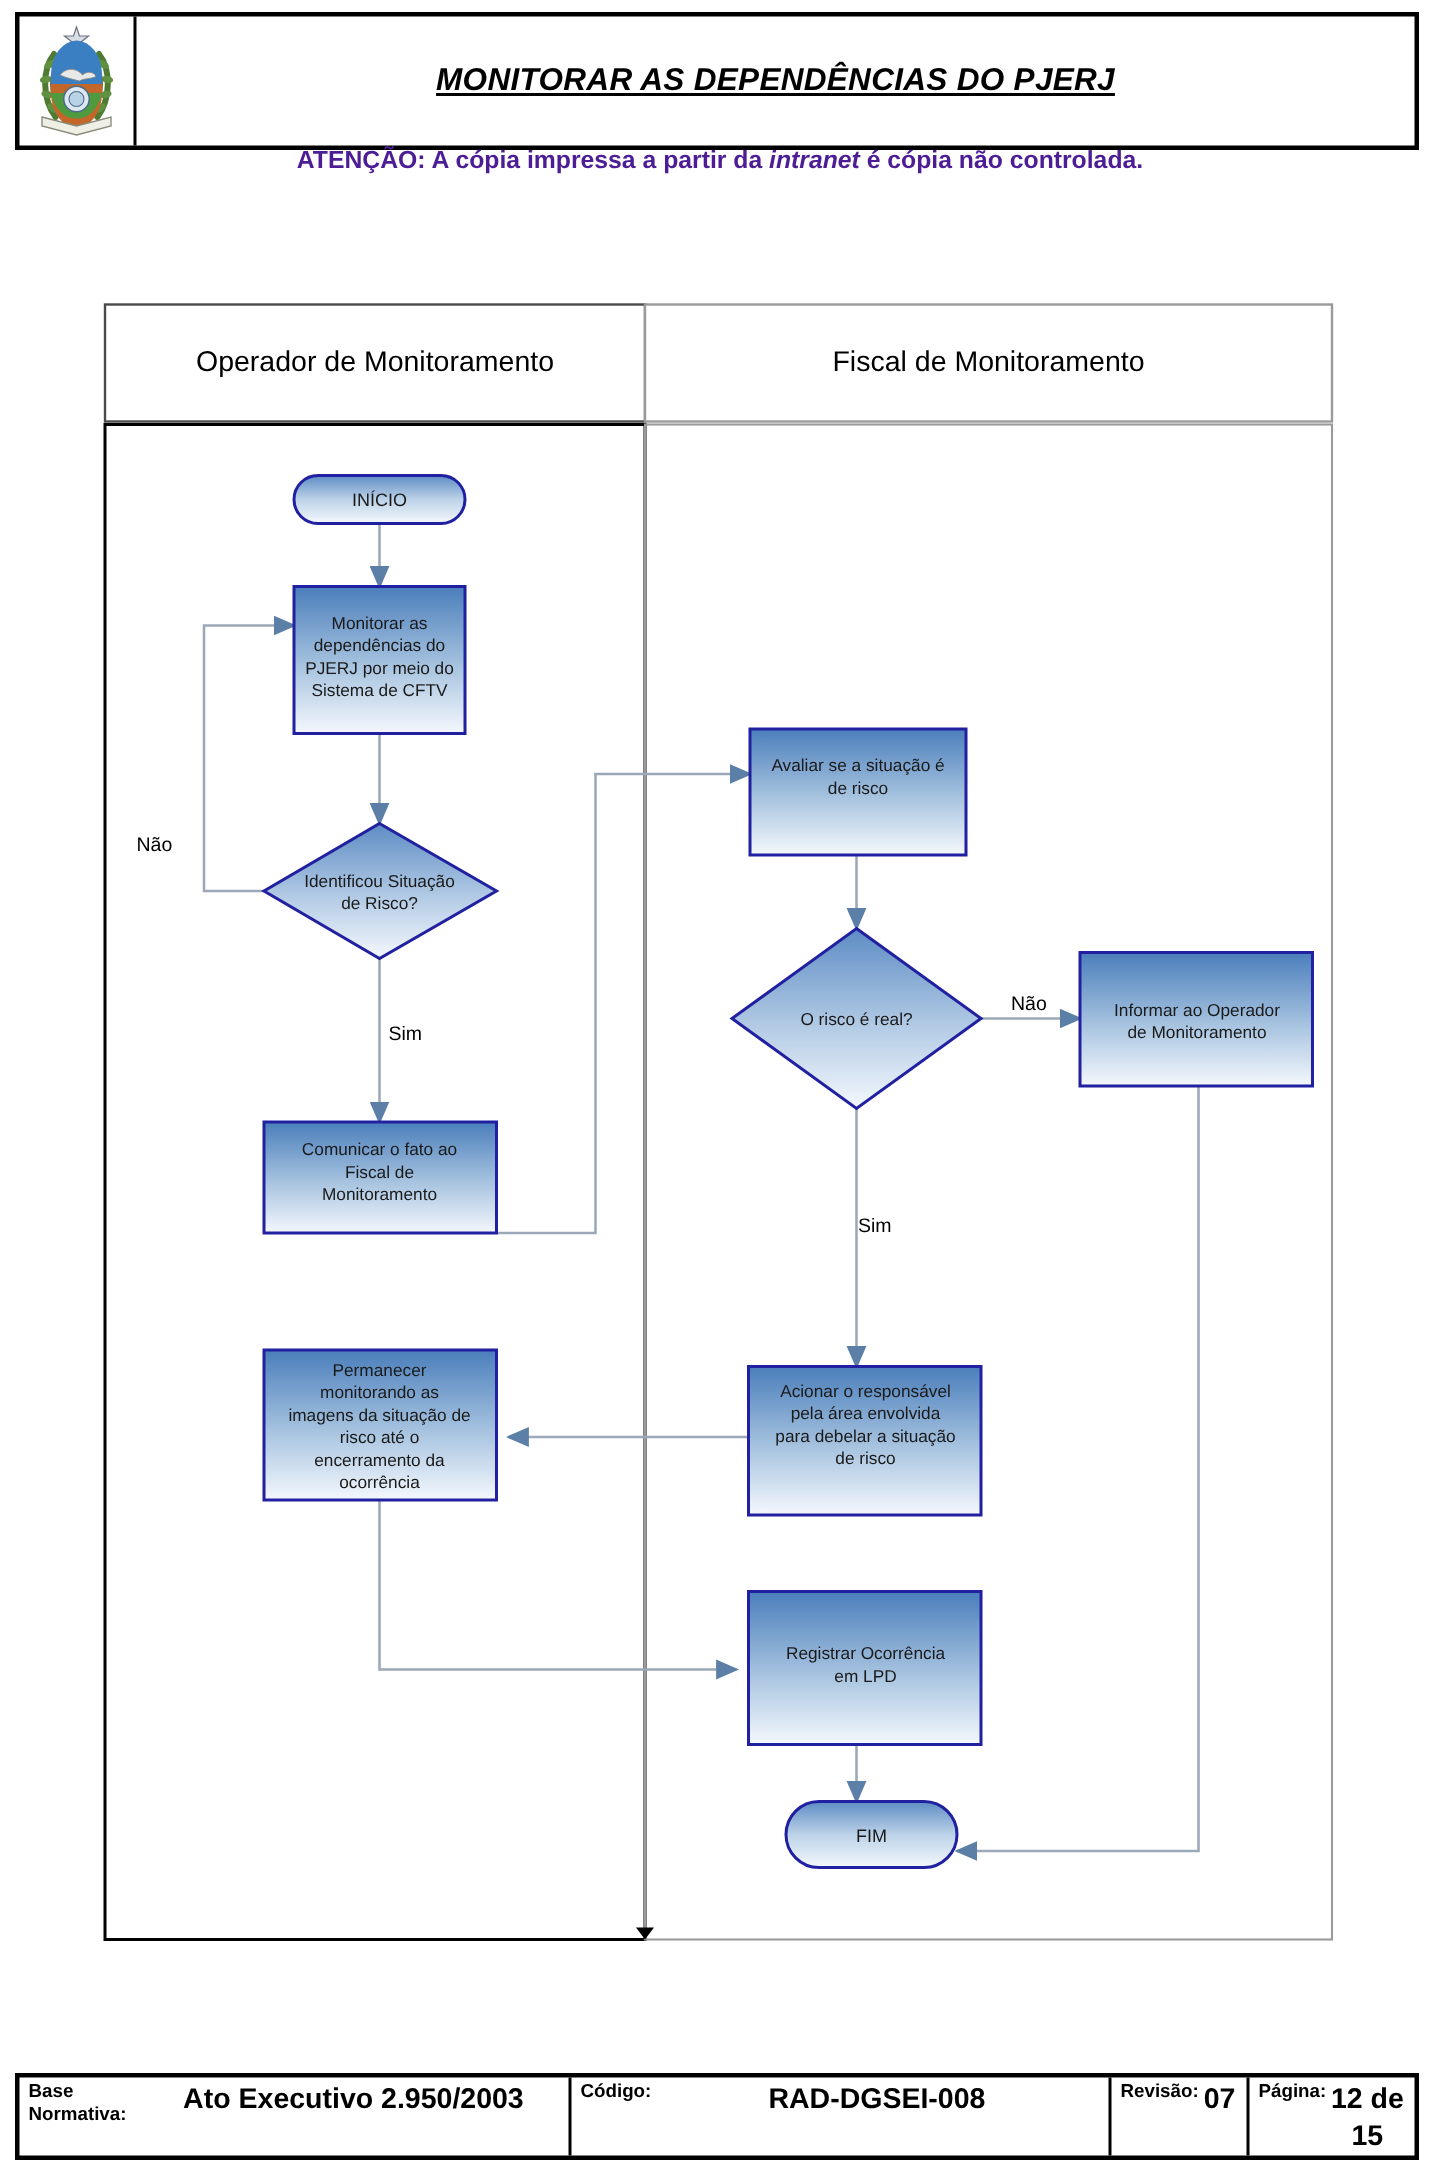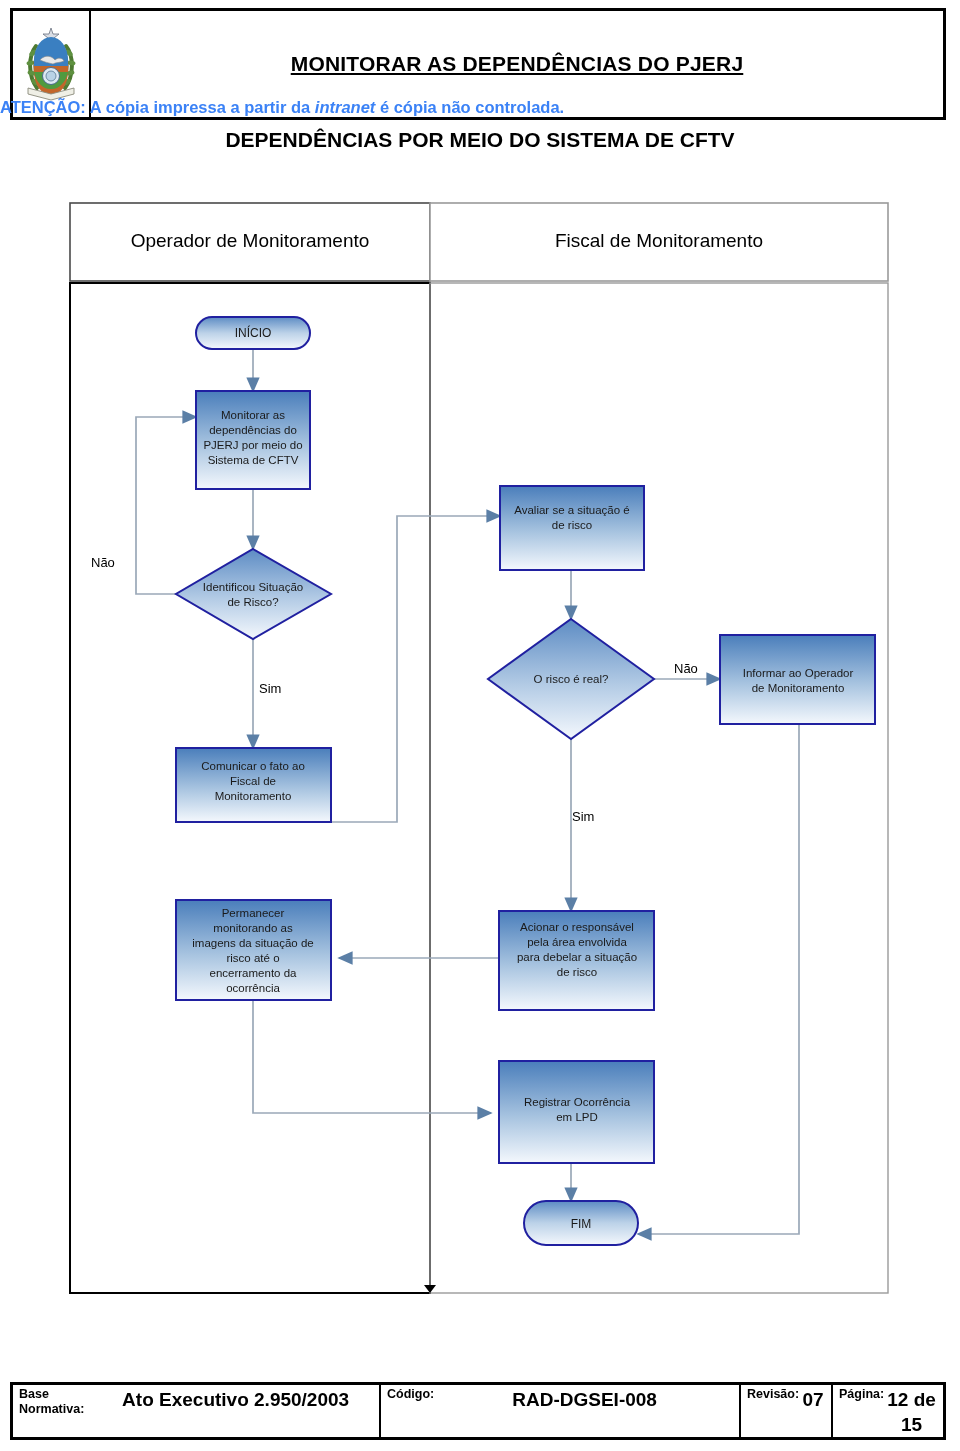--- a/index.html
+++ b/index.html
@@ -15,24 +15,25 @@
     position: relative;
     overflow: hidden;
   }
 
   
   .header-table {
     position: absolute;
     left: 10px;
     top: 8px;
     width: 936px;
-    height: 112px;
+    height: 92px;
     border: 3px solid #000;
     box-sizing: border-box;
     display: flex;
+    font-style: italic;
   }
   .header-logo-cell {
     width: 78px;
     border-right: 2px solid #000;
     box-sizing: border-box;
     display: flex;
     align-items: center;
     justify-content: center;
     flex: 0 0 78px;
   }
@@ -49,22 +50,22 @@
     letter-spacing: 0.2px;
     text-align: center;
   }
 
   
   .attention {
     position: absolute;
     left: 0;
     top: 98px;
     width: 960px;
-    text-align: left;
-    color: #3b82f6;
+    text-align: center;
+    color: #4c1d95;
     font-size: 16.5px;
     font-weight: bold;
   }
   .attention .ital { font-style: italic; }
 
   
   .doc-title {
     position: absolute;
     left: 60px;
     top: 126px;
@@ -179,21 +180,20 @@
     </svg>
   </div>
   <div class="header-title-cell">
     <div class="header-title">MONITORAR AS DEPENDÊNCIAS DO PJERJ</div>
   </div>
 </div>
 
 <div class="attention"><span>ATENÇÃO: A cópia impressa a partir da </span><span class="ital">intranet</span><span> é cópia não controlada.</span></div>
 
 <div class="doc-title">
-  <div>DEPENDÊNCIAS POR MEIO DO SISTEMA DE CFTV</div>
 </div>
 
 <div class="stage">
 <svg width="960" height="1110" viewBox="0 0 960 1110">
   <defs>
     <linearGradient id="nodeGrad" x1="0" y1="0" x2="0" y2="1">
       <stop offset="0%" stop-color="#4a7ebb"></stop>
       <stop offset="55%" stop-color="#a8c4e0"></stop>
       <stop offset="100%" stop-color="#f4f8fd"></stop>
     </linearGradient>

